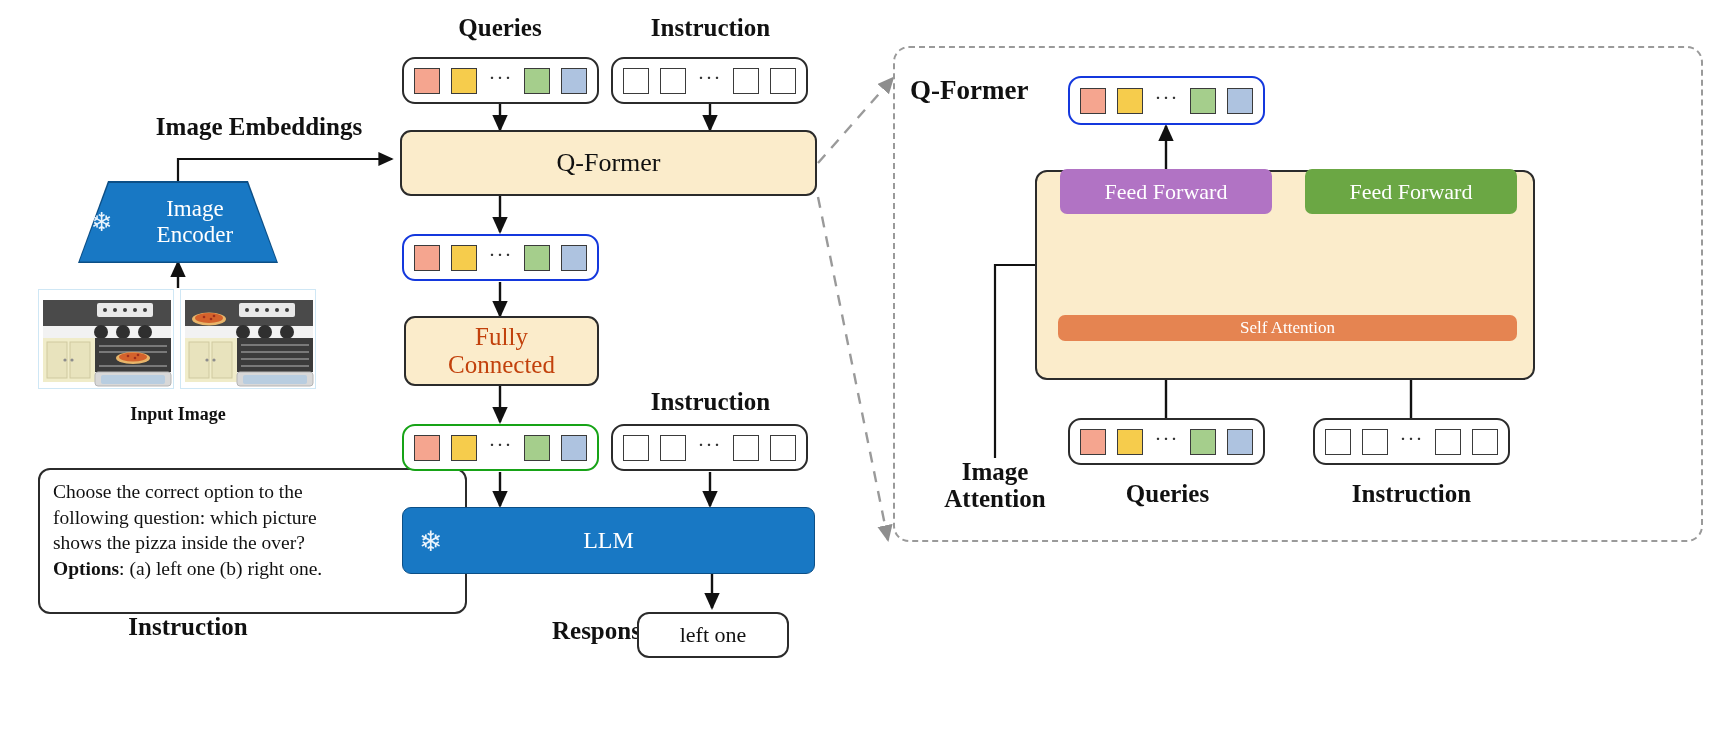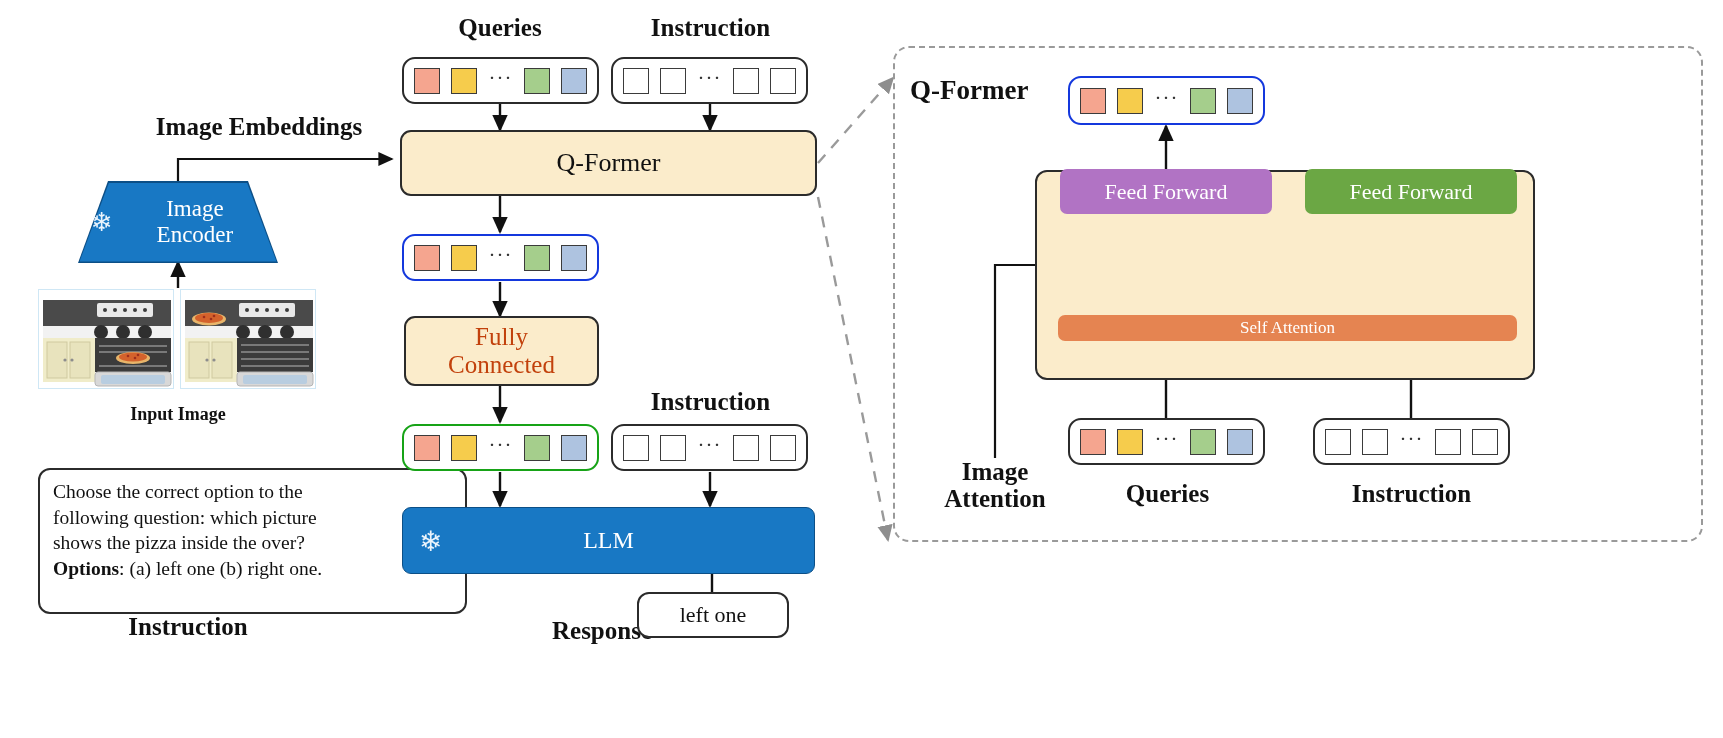--- a/index.html
+++ b/index.html
@@ -255,21 +255,21 @@
     <span class="tok empty"></span>
   </div>
 
   <div class="abs blue-blk" style="left:402px;top:507px;width:413px;height:67px;display:flex;align-items:center;justify-content:center;">
     <span class="snow" style="position:absolute;left:16px;top:20px;font-size:28px;">❄</span>
     <span style="font-size:24px;">LLM</span>
   </div>
 
   <div class="abs bold-label" style="left:492px;top:617px;width:160px;font-size:25px;text-align:right;">Response</div>
 
-  <div class="abs resp-box" style="left:637px;top:592px;width:152px;height:46px;">
+  <div class="abs resp-box" style="left:637px;top:612px;width:152px;height:46px;">
     <span>left one</span>
   </div>
 
   <div class="abs dashpanel" style="left:893px;top:46px;width:810px;height:496px;"></div>
 
   <div class="abs bold-label" style="left:910px;top:76px;width:160px;font-size:27px;text-align:left;">Q-Former</div>
 
   <div class="abs strip blue" style="left:1068px;top:76px;width:197px;height:49px;">
     <span class="tok" style="background:#f5a58f"></span>
     <span class="tok" style="background:#f6cc4c"></span>

